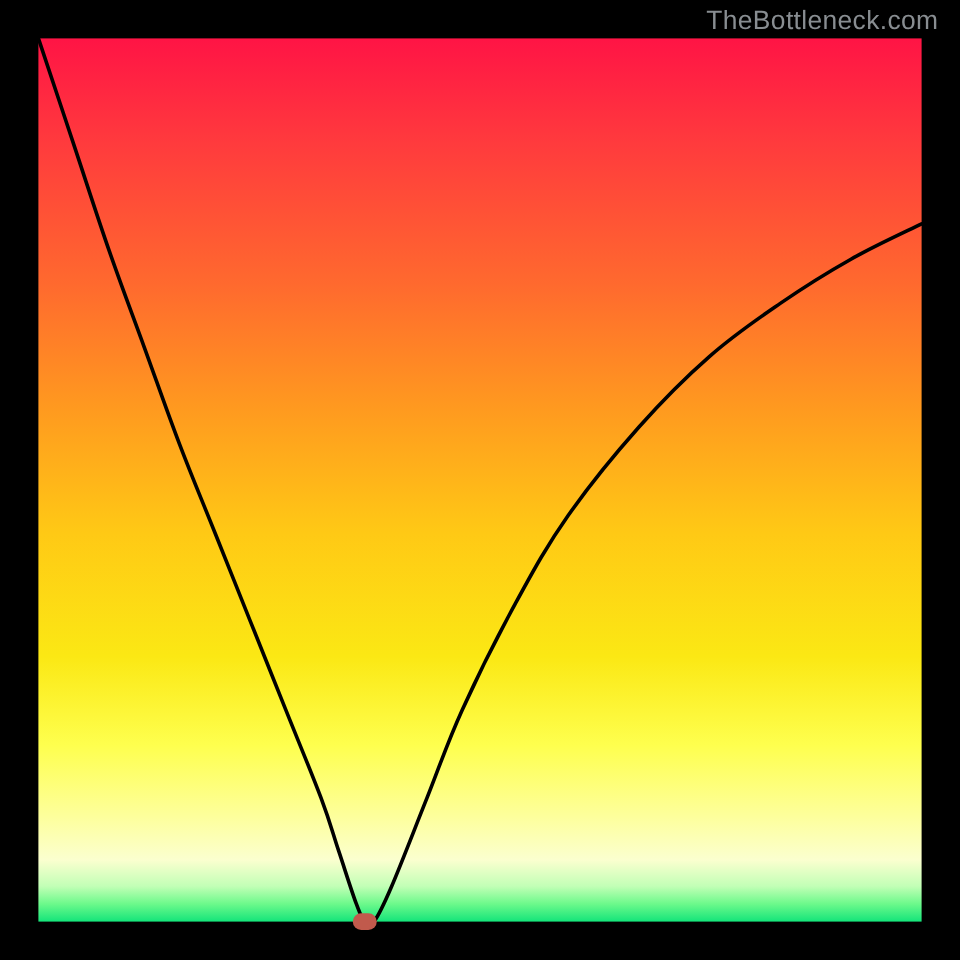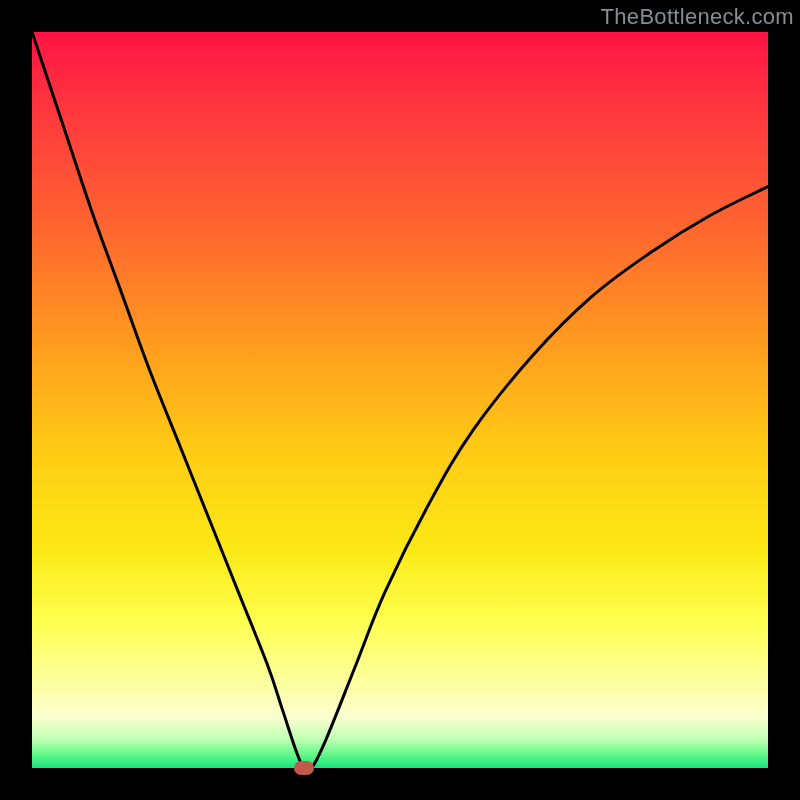--- a/index.html
+++ b/index.html
@@ -36,21 +36,21 @@
       #fdff9b 88%,
       #fbffcf 93%,
       #c2ffb6 96%,
       #6cf98b 98%,
       #14e47a 100%
     );
   }
   .watermark {
     position: absolute;
     top: 4px;
-    right: 6px;
+    right: 18px;
     color: #888d91;
     font-size: 22px;
     font-weight: 500;
     letter-spacing: 0.3px;
     user-select: none;
   }
   svg.curve {
     position: absolute;
     left: 0;
     top: 0;

